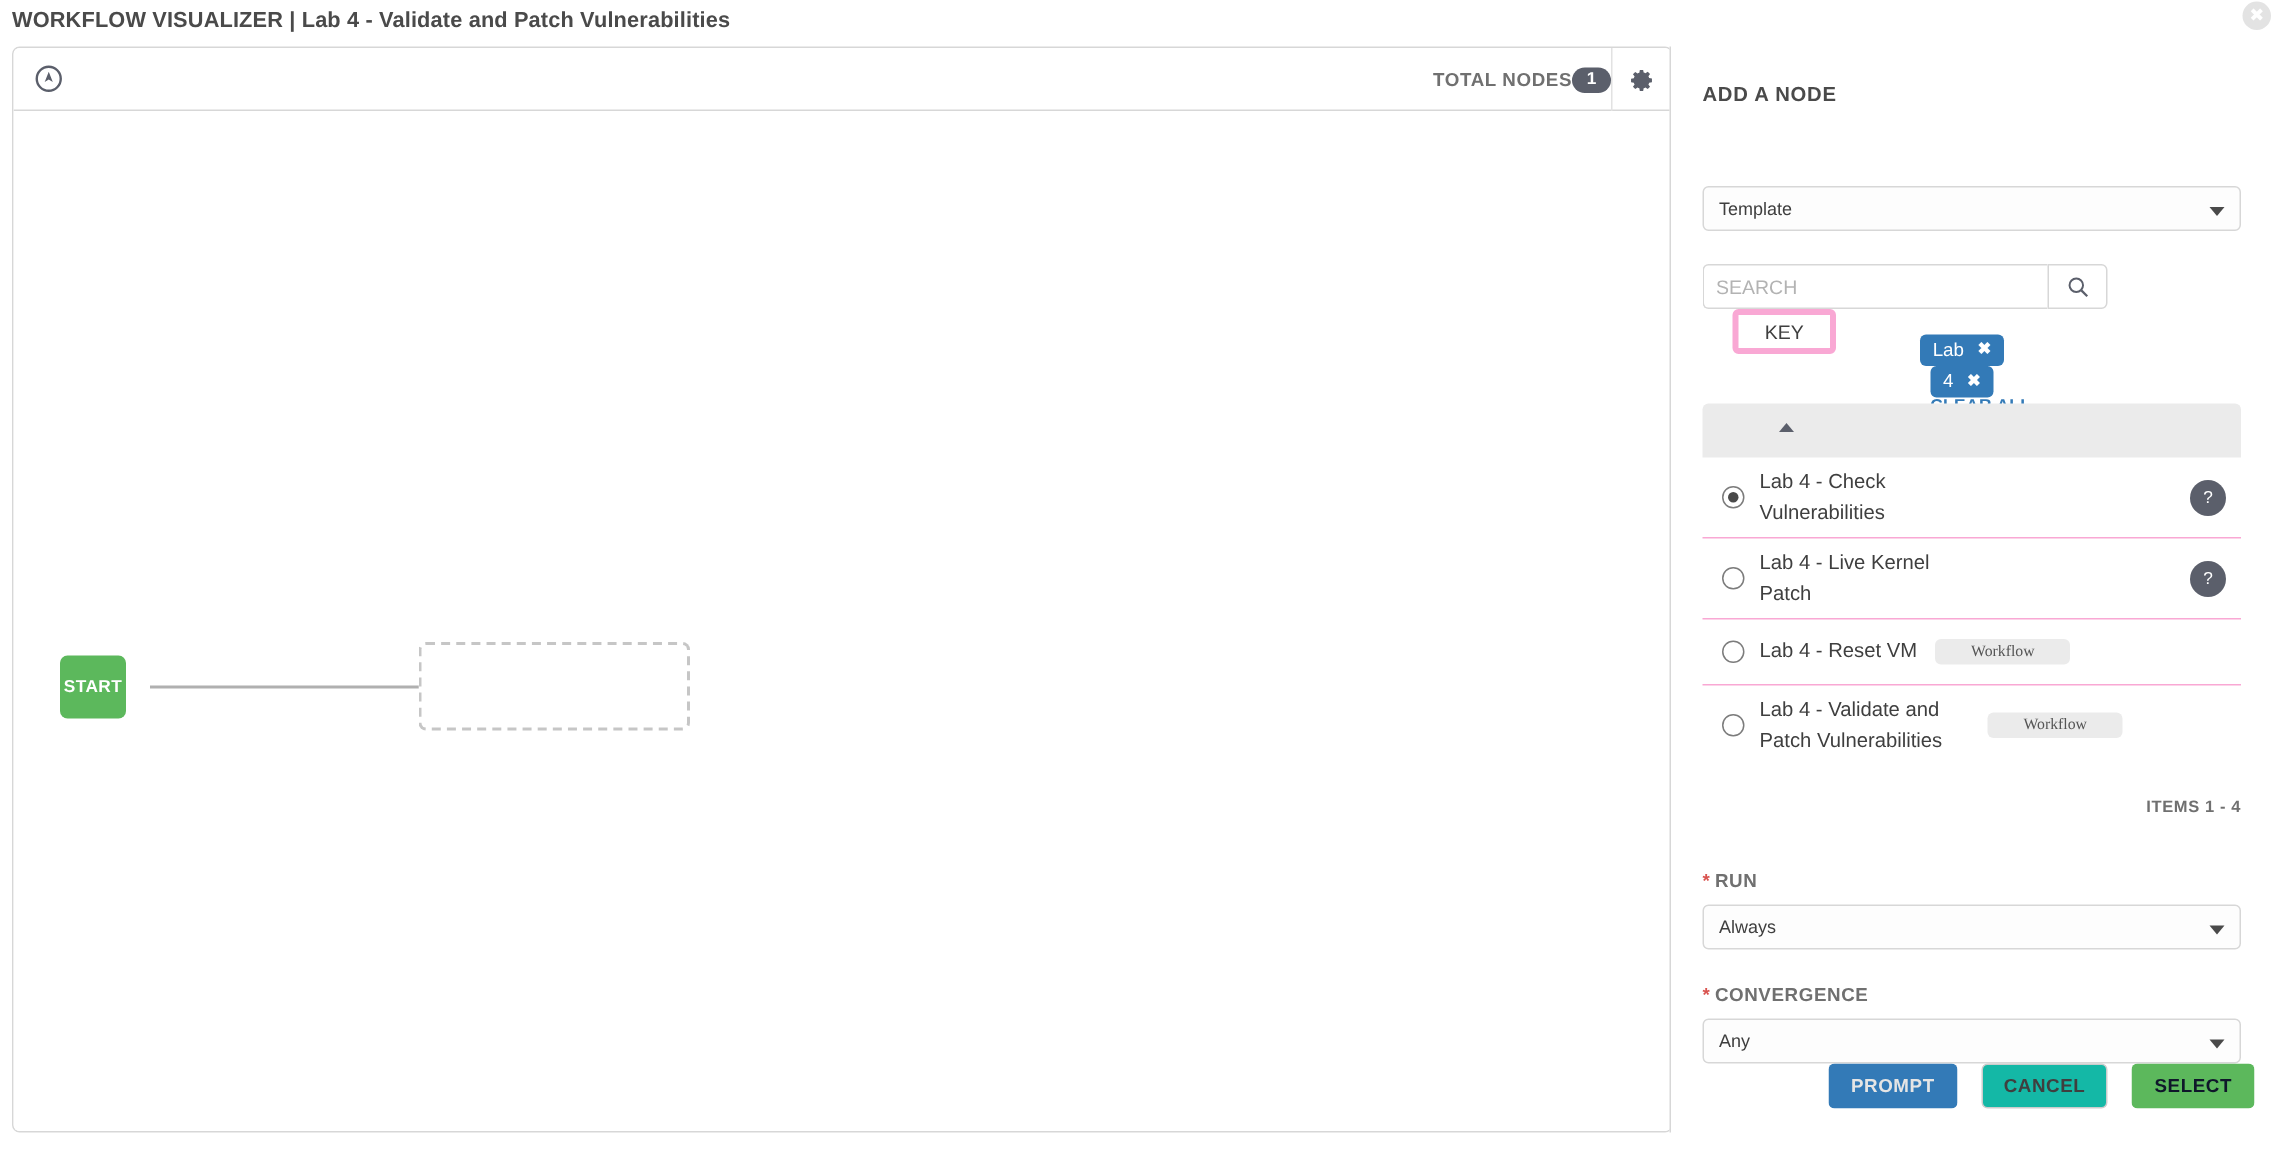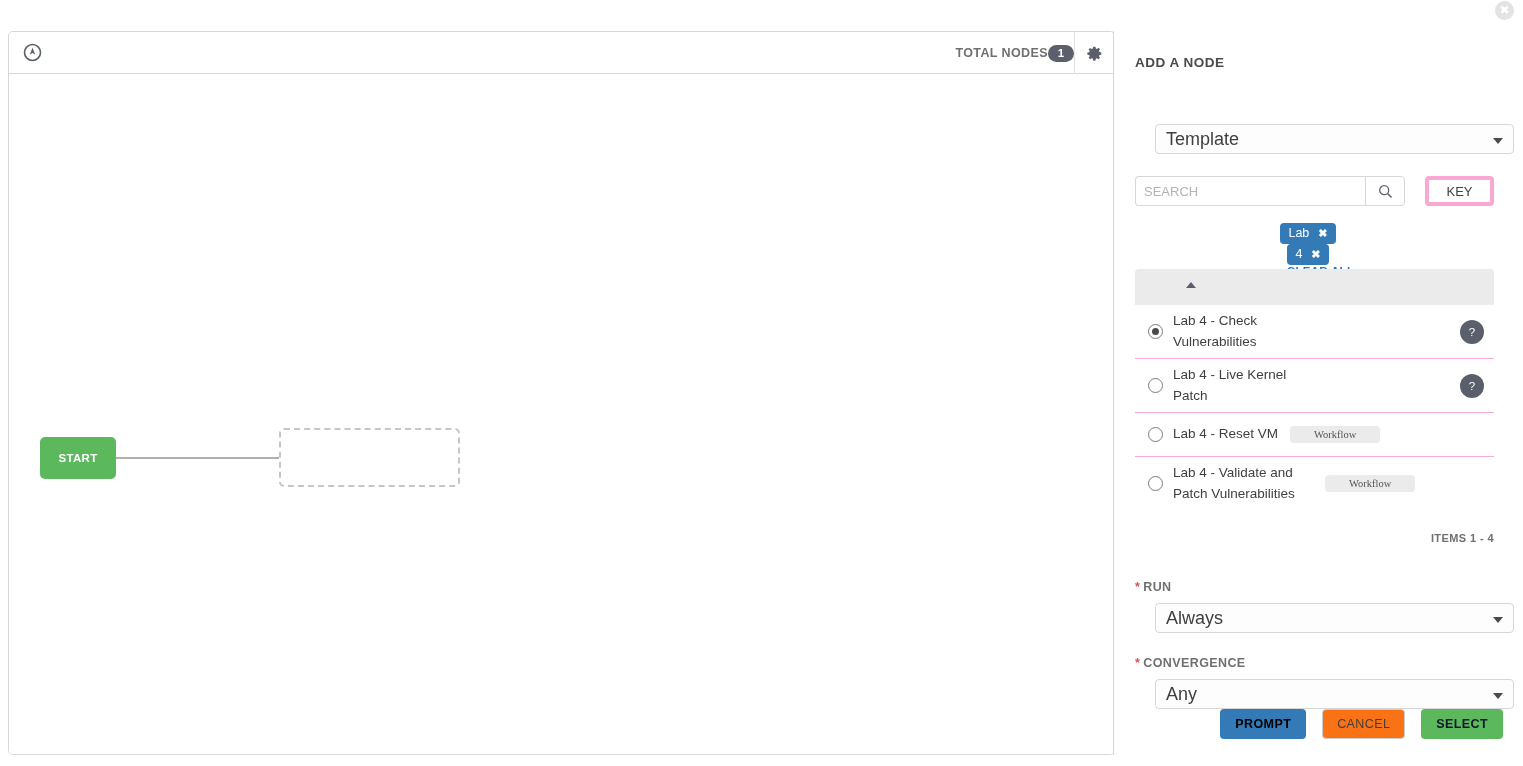--- a/index.html
+++ b/index.html
@@ -119,21 +119,21 @@
     position: relative;
     width: 100%;
     height: 680px;
     background: #ffffff;
   }
 
   .start-node {
     position: absolute;
     left: 31px;
     top: 363px;
-    width: 76px;
+    width: 44px;
     height: 42px;
     border-radius: 5px;
     background: #5cb85c;
     color: #ffffff;
     font-size: 11.5px;
     font-weight: bold;
     letter-spacing: 0.3px;
     display: flex;
     align-items: center;
     justify-content: center;
@@ -182,27 +182,26 @@
     letter-spacing: 0.5px;
   }
 
   .select-box {
     position: relative;
     border: 1px solid #d7d7d7;
     border-radius: 4px;
     background: #fdfdfd;
     height: 30px;
     line-height: 28px;
-    font-size: 18px;
+    font-size: 12px;
     color: #3f3f3f;
     padding: 0 26px 0 10px;
     cursor: pointer;
     white-space: nowrap;
     overflow: hidden;
-    margin-left: 20px;
   }
   .select-box .caret {
     position: absolute;
     right: 10px;
     top: 13px;
     width: 0; height: 0;
     border-left: 5px solid transparent;
     border-right: 5px solid transparent;
     border-top: 6px solid #4a4a4a;
   }
@@ -215,20 +214,21 @@
   }
 
   .search-row {
     position: absolute;
     left: 21px;
     top: 145px;
     width: 359px;
     display: flex;
     align-items: flex-start;
     gap: 0;
+    flex-direction: column;
   }
 
   .search-group {
     display: flex;
     width: 270px;
     height: 30px;
   }
 
   .search-input {
     flex: 1;
@@ -450,29 +450,30 @@
     font-weight: bold;
     letter-spacing: 0.4px;
     display: flex;
     align-items: center;
     justify-content: center;
     cursor: pointer;
     border: 1px solid transparent;
     padding: 0 14px;
     user-select: none;
   }
-  .btn-prompt { background: #337ab7; color: #000000; text-align: right; }
-  .btn-cancel { background: #f97316; color: #3f3f3f; border-color: #cccccc; font-weight: normal; }
+  .btn-prompt { background: #337ab7; color: #e5e5e5; text-align: right; }
+  .btn-cancel { background: #14b8a6; color: #3f3f3f; border-color: #cccccc; font-weight: bold; }
   .btn-select { background: #5cb85c; color: #0f172a; }
 </style>
 </head>
 <body>
 
 <div id="root">
 
+  <div class="page-title">WORKFLOW VISUALIZER | Lab 4 - Validate and Patch Vulnerabilities</div>
   <div class="modal-close">✖</div>
 
   <div class="visualizer-panel">
 
     <div class="vis-toolbar">
 
       <span class="locate-icon">
         <svg width="19" height="19" viewBox="0 0 19 19">
           <circle cx="9.5" cy="9.5" r="8" fill="none" stroke="#5b5f6b" stroke-width="1.6"></circle>
           <path d="M9.5 4.8 L12.2 11.6 L9.5 10.0 L6.8 11.6 Z" fill="#5b5f6b"></path>

